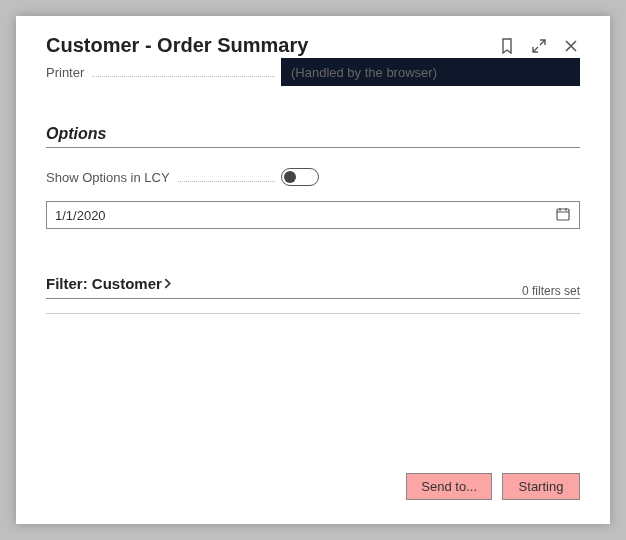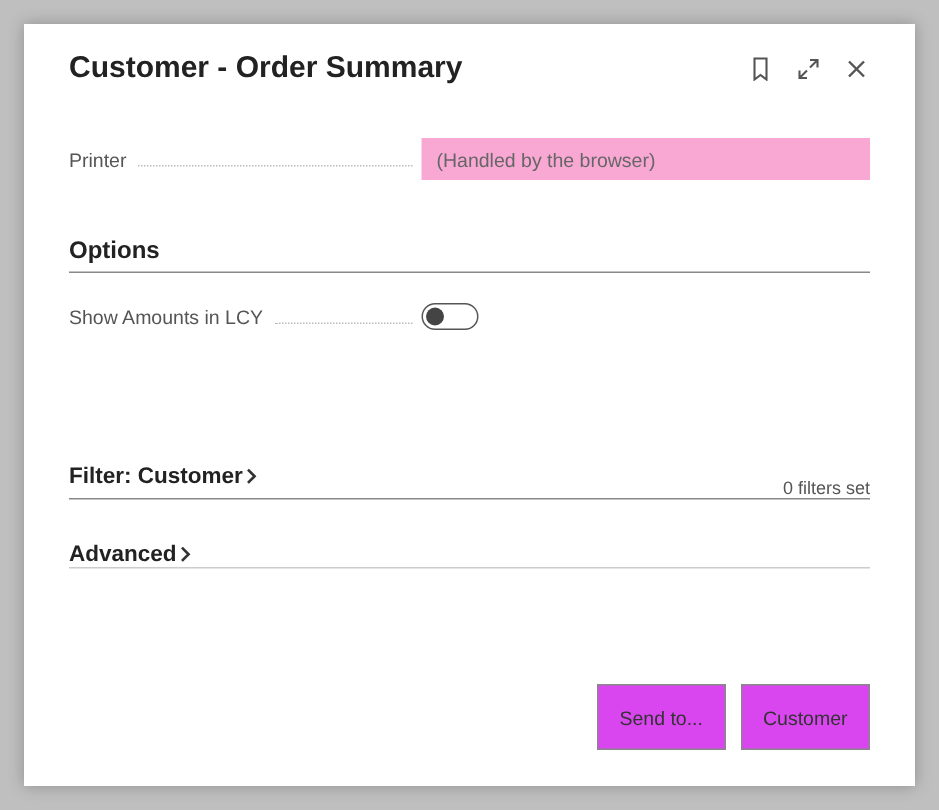--- a/index.html
+++ b/index.html
@@ -18,21 +18,20 @@
     background: #fff;
     box-shadow: 0 0 10px rgba(0,0,0,0.25);
     padding: 18px 30px 24px 30px;
     display: flex;
     flex-direction: column;
   }
   .title-row {
     display: flex;
     align-items: center;
     justify-content: space-between;
-    margin-bottom: 34px;
   }
   .title {
     font-size: 20px;
     font-weight: 600;
     color: #222;
   }
   .title-icons {
     display: flex;
     gap: 14px;
     align-items: center;
@@ -74,36 +73,37 @@
     position: relative;
     top: 4px;
   }
   .value-cell {
     flex: 1;
     height: 28px;
     display: flex;
     align-items: center;
   }
   .printer-value {
-    background: #f9a8d4;
+    background: #0f172a;
     height: 28px;
     width: 100%;
     padding: 0 10px;
     display: flex;
     align-items: center;
     font-size: 13px;
     color: #666;
   }
 
   .section-header {
     font-size: 16px;
     font-weight: 600;
     color: #222;
     margin-top: 30px;
     margin-bottom: 4px;
+    font-style: italic;
   }
   .section-rule {
     border: none;
     border-top: 1px solid #888;
     margin: 0 0 14px 0;
   }
   .section-rule.light { border-top-color: #ccc; }
 
   .toggle {
     width: 38px;
@@ -160,23 +160,23 @@
 
   .button-row {
     margin-top: auto;
     display: flex;
     justify-content: flex-end;
     gap: 10px;
     padding-top: 12px;
   }
   .btn {
     min-width: 78px;
-    height: 44px;
+    height: 27px;
     border: 1px solid #888;
-    background: #d946ef;
+    background: #fca5a5;
     font-size: 13px;
     color: #333;
     cursor: pointer;
     padding: 0 14px;
   }
 </style>
 </head>
 <body>
 
 <div class="dialog">
@@ -210,52 +210,55 @@
     <div class="value-cell">
       <div class="printer-value">(Handled by the browser)</div>
     </div>
   </div>
 
   <div class="section-header">Options</div>
   <hr class="section-rule">
 
   <div class="field-row">
     <div class="label-cell">
-      <span>Show Amounts in LCY</span>
+      <span>Show Options in LCY</span>
       <span class="dots"></span>
     </div>
     <div class="value-cell">
       <div class="toggle">
         <div class="knob"></div>
       </div>
     </div>
   </div>
 
   <div class="field-row">
+    <div class="value-cell">
+      <div class="date-input">
+        <span>1/1/2020</span>
+        <span>
+          <svg viewBox="0 0 16 16">
+            <rect x="2" y="3" width="12" height="11" rx="1"></rect>
+            <path d="M2 6h12M5 2v3M11 2v3"></path>
+          </svg>
+        </span>
+      </div>
+    </div>
   </div>
 
   <div class="expander-row">
     <div class="expander-title">
       <span>Filter: Customer</span>
       <svg viewBox="0 0 10 10">
           <path d="M3 1l4 4-4 4"></path>
         </svg>
     </div>
     <div class="filter-count">0 filters set</div>
   </div>
   <hr class="section-rule">
 
-  <div class="expander-row" style="margin-top:14px;">
-    <div class="expander-title">
-      <span>Advanced</span>
-      <svg viewBox="0 0 10 10">
-          <path d="M3 1l4 4-4 4"></path>
-        </svg>
-    </div>
-  </div>
   <hr class="section-rule light">
 
   <div class="button-row">
     <button class="btn">Send to...</button>
-    <button class="btn">Customer</button>
+    <button class="btn">Starting</button>
   </div>
 
 </div>
 
 </body></html>

